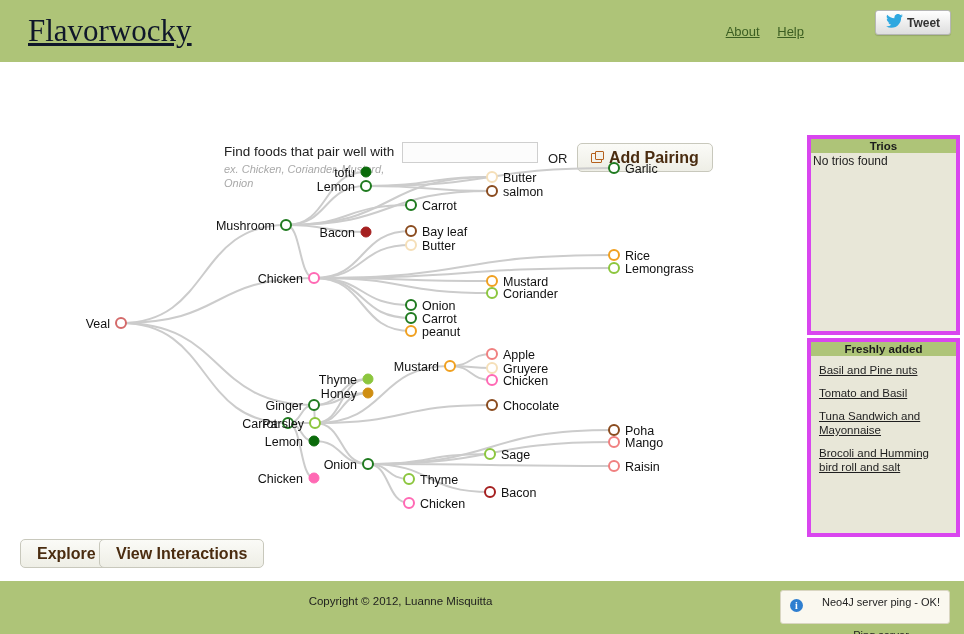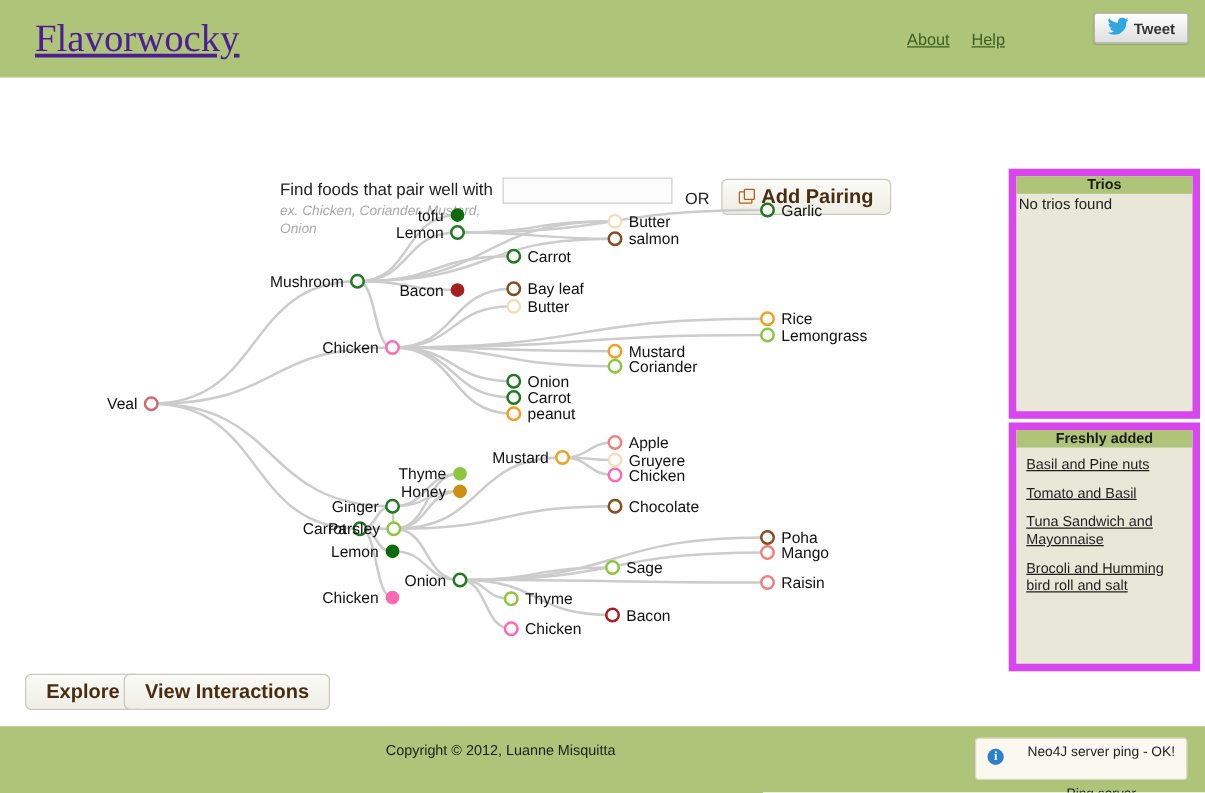--- a/index.html
+++ b/index.html
@@ -13,21 +13,21 @@
   #page { position: relative; width: 964px; height: 634px; background: #fff; }
 
   
   #header {
     position: absolute; left: 0; top: 0; width: 964px; height: 62px;
     background: #aec478;
   }
   #brand {
     position: absolute; left: 28px; top: 13px;
     font-family: "Liberation Serif", serif;
-    font-size: 31px; color: #4c1d95;
+    font-size: 31px; color: #0f172a;
     text-decoration: underline;
     letter-spacing: 0px;
   }
   #header-nav {
     position: absolute; right: 160px; top: 24px;
     font-size: 13px;
     text-align: center;
   }
   #header-nav a {
     color: #3b5e21; text-decoration: underline; margin-left: 14px;
@@ -86,21 +86,21 @@
 
   
   #graph { position: absolute; left: 0; top: 132px; width: 800px; height: 400px; }
   #graph svg { display: block; }
   .nlabel {
     font-family: "Liberation Sans", sans-serif;
     font-size: 12.5px; fill: #111;
   }
 
   
-  .panel { position: absolute; background: #e8e7d8; border: 6px solid #d946ef; }
+  .panel { position: absolute; background: #e8e7d8; border: 4px solid #d946ef; }
   .panel-head {
     background: #aec478; color: #1b1b1b;
     font-size: 11.5px; font-weight: bold; text-align: center;
     height: 14px; line-height: 14px;
   }
   #trios-panel { left: 807px; top: 135px; width: 153px; height: 200px; }
   #trios-body { padding: 1px 2px; font-size: 12px; color: #222; }
   #fresh-panel { left: 807px; top: 338px; width: 153px; height: 199px; }
   #fresh-body { padding: 7px 8px 0 8px; }
   #fresh-body a {

